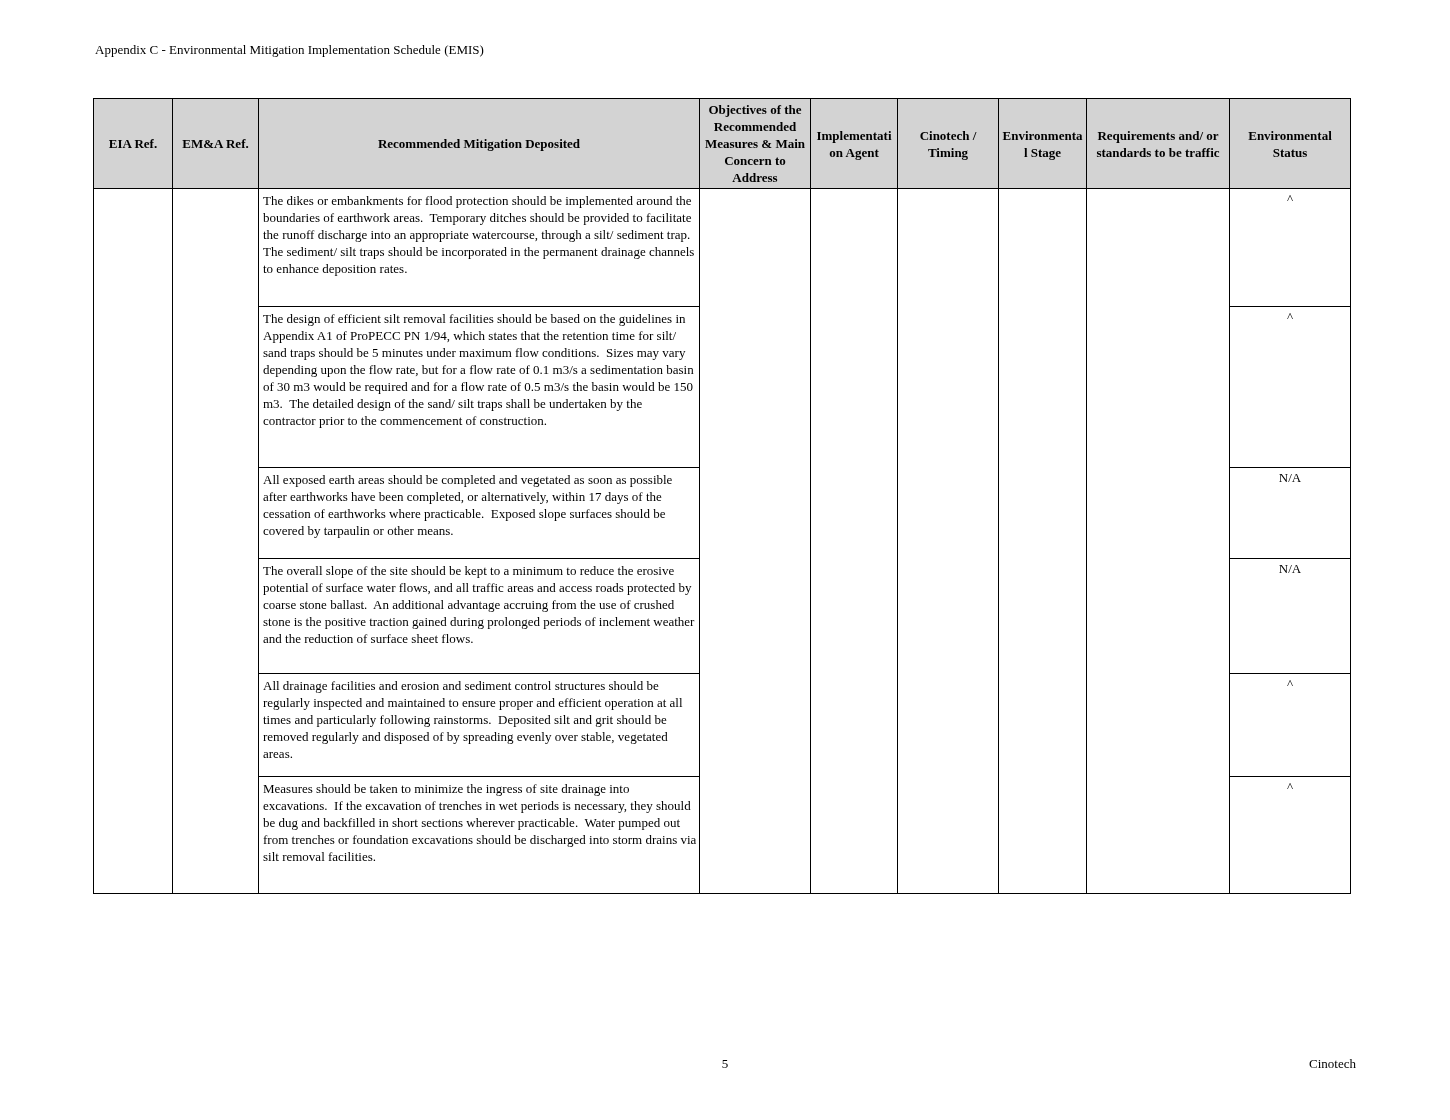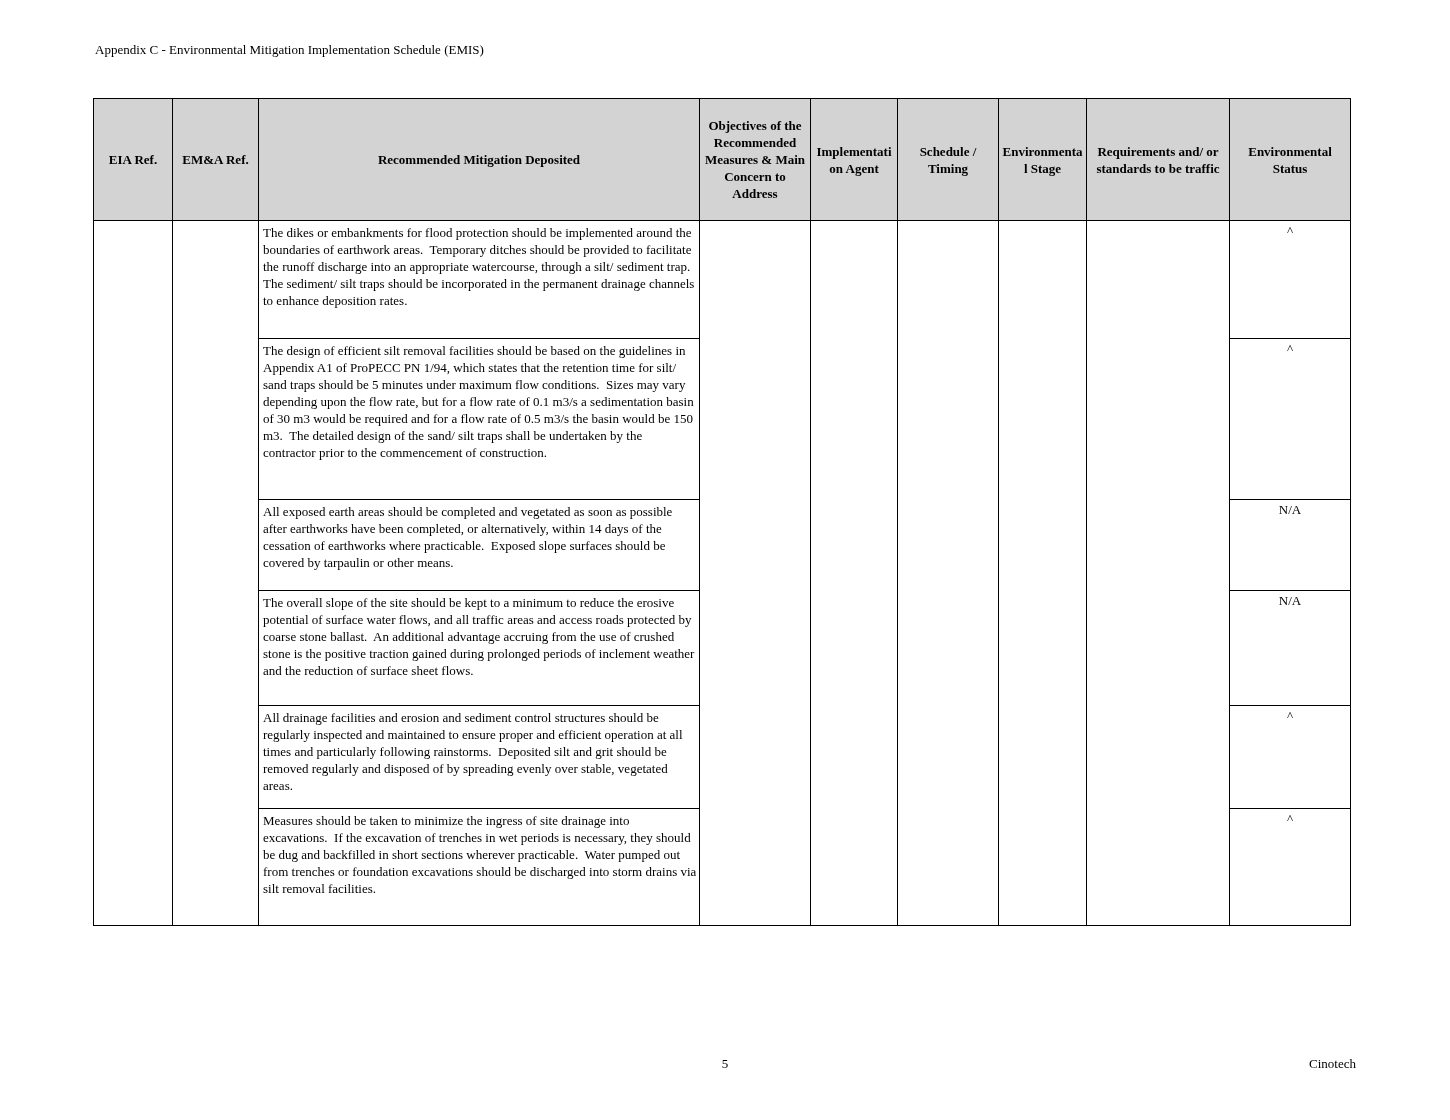--- a/index.html
+++ b/index.html
@@ -38,21 +38,21 @@
   table.emis thead tr {
     height: 89px;
   }
   table.emis th {
     background: #d3d3d3;
     font-weight: bold;
     font-size: 13px;
     line-height: 17px;
     text-align: center;
     vertical-align: middle;
-    padding: 18px 3px;
+    padding: 2px 3px;
   }
   table.emis th.brk {
     word-break: break-all;
     margin-top: 48px;
   }
   td.measure {
     font-size: 13px;
     line-height: 17px;
     text-align: left;
     vertical-align: top;
@@ -103,21 +103,21 @@
       <col style="width:143px">
       <col style="width:121px">
     </colgroup>
     <thead>
       <tr>
         <th>EIA Ref.</th>
         <th>EM&amp;A Ref.</th>
         <th>Recommended Mitigation Deposited</th>
         <th>Objectives of the Recommended Measures &amp; Main Concern to Address</th>
         <th class="brk">Implementation Agent</th>
-        <th>Schedule / Timing</th>
+        <th>Cinotech / Timing</th>
         <th class="brk">Environmental Stage</th>
         <th>Requirements and/ or standards to be traffic</th>
         <th>Environmental Status</th>
       </tr>
     </thead>
     <tbody>
       <tr style="height:118px">
         <td rowspan="6" class="empty"></td>
         <td rowspan="6" class="empty"></td>
         <td class="measure">The dikes or embankments for flood protection should be implemented around the boundaries of earthwork areas.  Temporary ditches should be provided to facilitate the runoff discharge into an appropriate watercourse, through a silt/ sediment trap.  The sediment/ silt traps should be incorporated in the permanent drainage channels to enhance deposition rates.</td>
@@ -126,21 +126,21 @@
         <td rowspan="6" class="empty"></td>
         <td rowspan="6" class="empty"></td>
         <td rowspan="6" class="empty"></td>
         <td class="status">^</td>
       </tr>
       <tr style="height:161px">
         <td class="measure">The design of efficient silt removal facilities should be based on the guidelines in Appendix A1 of ProPECC PN 1/94, which states that the retention time for silt/ sand traps should be 5 minutes under maximum flow conditions.  Sizes may vary depending upon the flow rate, but for a flow rate of 0.1 m3/s a sedimentation basin of 30 m3 would be required and for a flow rate of 0.5 m3/s the basin would be 150 m3.  The detailed design of the sand/ silt traps shall be undertaken by the contractor prior to the commencement of construction.</td>
         <td class="status">^</td>
       </tr>
       <tr style="height:91px">
-        <td class="measure">All exposed earth areas should be completed and vegetated as soon as possible after earthworks have been completed, or alternatively, within 14 days of the cessation of earthworks where practicable.  Exposed slope surfaces should be covered by tarpaulin or other means.</td>
+        <td class="measure">All exposed earth areas should be completed and vegetated as soon as possible after earthworks have been completed, or alternatively, within 17 days of the cessation of earthworks where practicable.  Exposed slope surfaces should be covered by tarpaulin or other means.</td>
         <td class="status">N/A</td>
       </tr>
       <tr style="height:115px">
         <td class="measure">The overall slope of the site should be kept to a minimum to reduce the erosive potential of surface water flows, and all traffic areas and access roads protected by coarse stone ballast.  An additional advantage accruing from the use of crushed stone is the positive traction gained during prolonged periods of inclement weather and the reduction of surface sheet flows.</td>
         <td class="status">N/A</td>
       </tr>
       <tr style="height:103px">
         <td class="measure">All drainage facilities and erosion and sediment control structures should be regularly inspected and maintained to ensure proper and efficient operation at all times and particularly following rainstorms.  Deposited silt and grit should be removed regularly and disposed of by spreading evenly over stable, vegetated areas.</td>
         <td class="status">^</td>
       </tr>

